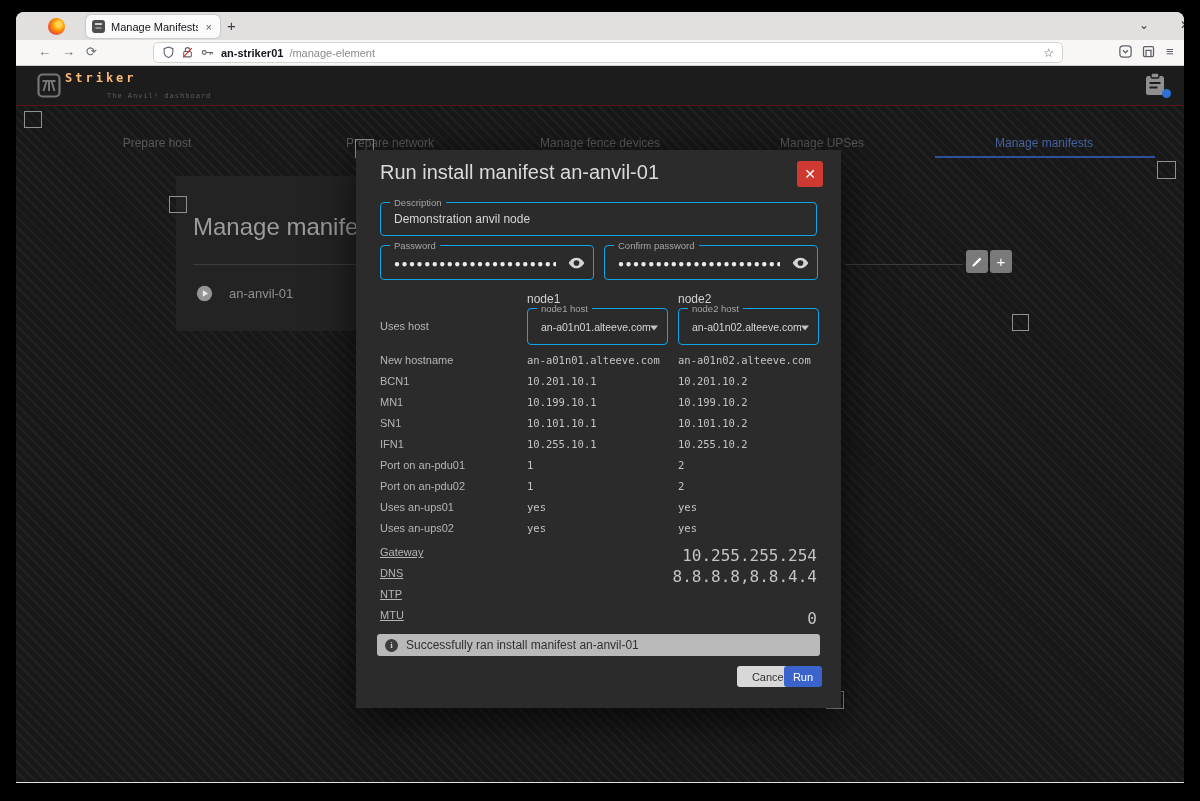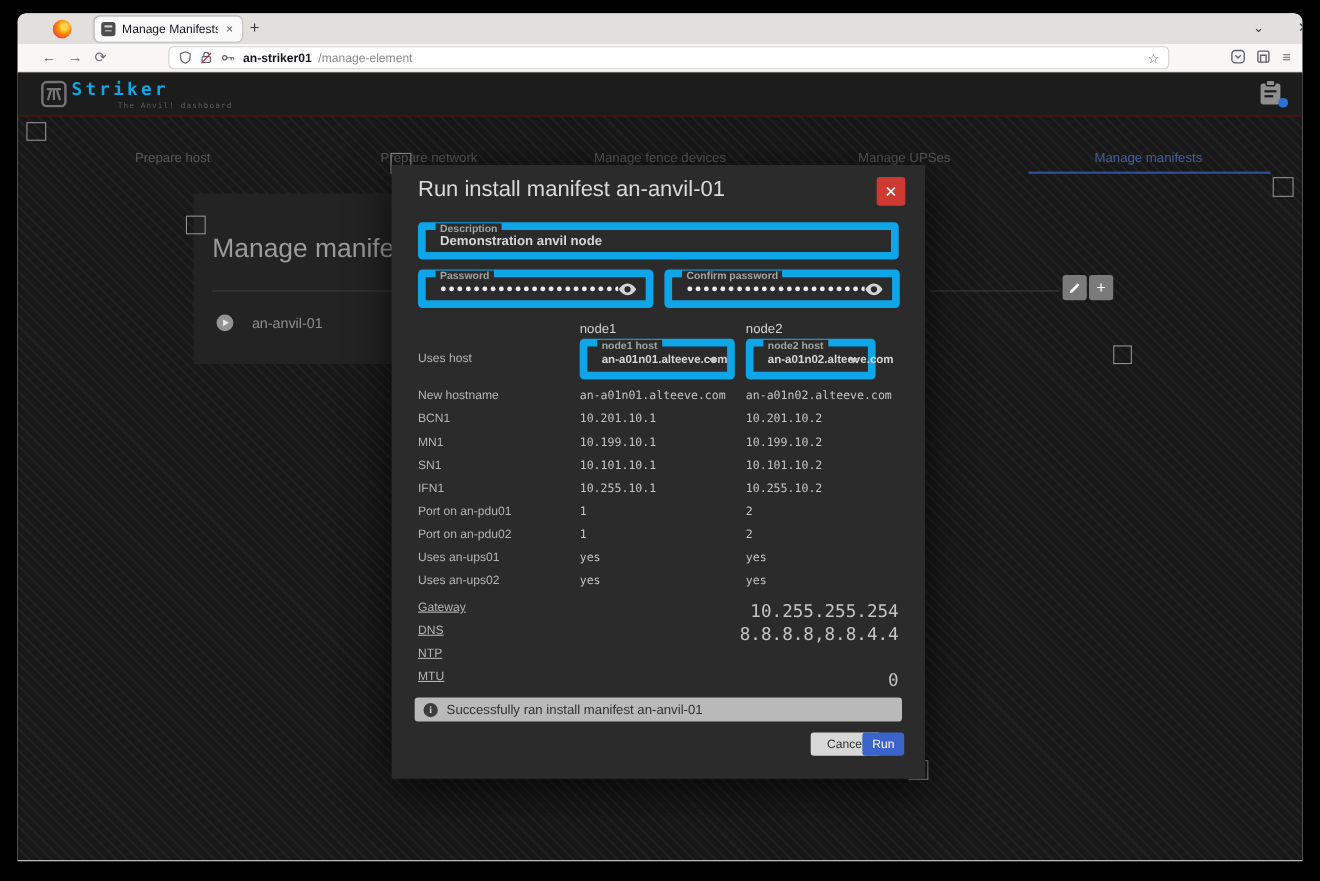--- a/index.html
+++ b/index.html
@@ -31,21 +31,21 @@
   .url-host { font-size:11px; color:#15141a; font-weight:bold; }
   .url-path { font-size:11px; color:#8a8a8a; }
   .url-star { margin-left:auto; font-size:12px; color:#5f5f68; }
   .tb-icons { position:absolute; top:4px; font-size:13px; color:#5f5f68; }
 
   
   .page { position:relative; width:1168px; height:716px; background-color:#181818;
           background-image:repeating-linear-gradient(45deg, rgba(255,255,255,0.035) 0 2px, transparent 2px 7px); }
   .app-header { position:absolute; left:0; top:0; width:100%; height:40px; background:#1c1c1c; border-bottom:1px solid #5c1312; }
   .logo-box { position:absolute; left:21px; top:7px; }
-  .app-name { position:absolute; left:49px; top:5px; font-family:"DejaVu Sans Mono", monospace; font-weight:bold; font-size:16px; letter-spacing:3px; color:#0ea5e9; }
+  .app-name { position:absolute; left:49px; top:5px; font-family:"DejaVu Sans Mono", monospace; font-weight:bold; font-size:12px; letter-spacing:3px; color:#fdba74; }
   .app-sub { position:absolute; left:50px; top:26px; font-family:"DejaVu Sans Mono", monospace; font-size:7px; letter-spacing:1px; color:#5d5d5d;margin-left:41px; }
   .tasks-btn { position:absolute; left:1128px; top:6px; width:28px; height:28px; }
   .tasks-dot { position:absolute; right:1px; bottom:2px; width:9px; height:9px; border-radius:50%; }
 
   .nav-tab { position:absolute; top:70px; transform:translateX(-50%); font-size:12px; color:#585858; white-space:nowrap; }
   .nav-tab.active { color:#44619e; }
   .nav-underline { position:absolute; left:919px; top:90px; width:220px; height:2px; background:#31509c; }
 
   .panel { position:absolute; left:160px; top:110px; width:592px; height:155px; background:#232323; }
   .panel-title { position:absolute; left:17px; top:37px; font-size:24px; color:#9c9c9c; font-weight:400; }
@@ -57,21 +57,21 @@
   .icon-btn.edit { left:950px; }
   .icon-btn.add  { left:974px; color:#fff; font-size:15px; line-height:1; }
 
   .marker { position:absolute; border:1px solid #909090; background:transparent; }
 
   
   .modal { position:absolute; left:340px; top:84px; width:485px; height:558px; background:#2b2b2b; box-shadow:0 12px 40px rgba(0,0,0,.7); }
   .modal-title { position:absolute; left:24px; top:11px; font-size:20px; color:#dadada; font-weight:400; }
   .modal-close { position:absolute; left:441px; top:11px; width:26px; height:26px; border-radius:3px; display:flex; align-items:center; justify-content:center; color:#fff; font-size:14px; }
 
-  .field { position:absolute; border:7px solid #0ea5e9; border-radius:4px;font-weight:bold; }
+  .field { position:absolute; border:1px solid #0ea5e9; border-radius:4px; }
   .field-label { position:absolute; left:9px; top:-6px; font-size:9.5px; color:#a5a5a5; background:#2b2b2b; padding:0 4px; white-space:nowrap; }
   .field-value { position:absolute; left:13px; top:50%; transform:translateY(-50%); font-size:12px; color:#d6d6d6; white-space:nowrap; }
   .pw-dots { font-size:10px; letter-spacing:1.5px; color:#ececec; overflow:hidden; width:162px; white-space:nowrap; }
   .eye { position:absolute; right:8px; top:50%; transform:translateY(-50%); }
   .sel-caret { position:absolute; right:9px; top:50%; transform:translateY(-30%); width:0; height:0; border-left:4px solid transparent; border-right:4px solid transparent; border-top:5px solid #c2c2c2; }
   .sel-value { font-size:10.5px; }
 
   .col-head { position:absolute; top:142px; font-size:12px; color:#d2d2d2; }
   .uses-host-label { position:absolute; left:24px; top:170px; font-size:11px; color:#b5b5b5; }
 
@@ -224,21 +224,21 @@
 
       <span class="col-head" style="left:171px">node1</span>
       <span class="col-head" style="left:322px">node2</span>
 
       <span class="uses-host-label">Uses host</span>
       <div class="field" style="left:171px; top:158px; width:141px; height:37px;">
         <span class="field-label">node1 host</span>
         <span class="field-value sel-value">an-a01n01.alteeve.com</span>
         <span class="sel-caret"></span>
       </div>
-      <div class="field" style="left:322px; top:158px; width:118px; height:37px;">
+      <div class="field" style="left:322px; top:158px; width:141px; height:37px;">
         <span class="field-label">node2 host</span>
         <span class="field-value sel-value">an-a01n02.alteeve.com</span>
         <span class="sel-caret"></span>
       </div>
 
       <div class="grid-rows">
         <div class="grow">
             <span class="lbl">New hostname</span>
             <span class="v1">an-a01n01.alteeve.com</span>
             <span class="v2">an-a01n02.alteeve.com</span>

